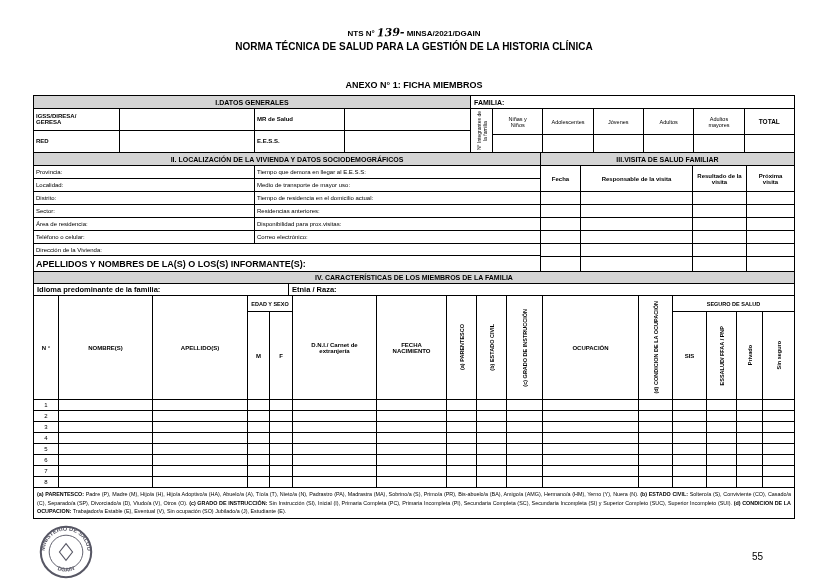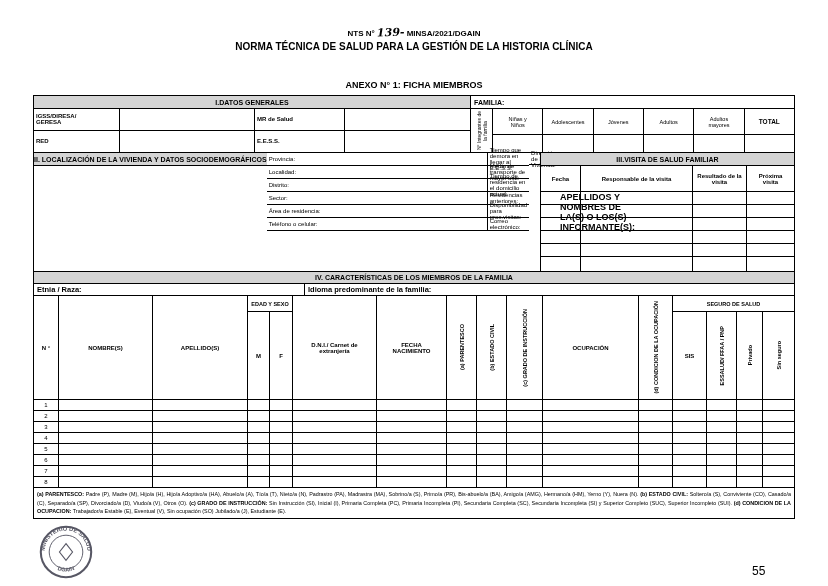--- a/index.html
+++ b/index.html
@@ -30,21 +30,21 @@
   .rot{writing-mode:vertical-rl;transform:rotate(180deg);font-size:5px;line-height:6px;text-align:center;max-height:42px}
   .fam-cols{flex:1;display:flex}
   .fam-col{flex:1;display:flex;flex-direction:column;border-right:1px solid #000}
   .fam-col:last-child{border-right:none}
   .fam-colhead{height:26px;border-bottom:1px solid #000;font-size:5.5px;display:flex;align-items:center;justify-content:center;text-align:center;white-space:pre-line}
   .fam-colhead.total{font-weight:bold;font-size:6.5px}
   .fam-colempty{flex:1}
 
   
   .secB{display:flex;height:119px;border-bottom:1px solid #000}
-  .secB-left{width:506px;display:flex;flex-direction:row}
+  .secB-left{width:506px;display:flex;flex-direction:column}
   .secB-right{flex:1;border-left:1px solid #000;display:flex;flex-direction:column}
   .secB .bar{height:13px;flex:none}
   .loc-row{height:13px;display:flex;border-bottom:1px solid #000;font-size:6px}
   .loc-l{width:221px;border-right:1px solid #000;padding:1px 2px;display:flex;align-items:center}
   .loc-r{flex:1;padding:1px 2px;display:flex;align-items:center}
   .loc-full{height:12px;border-bottom:1px solid #000;font-size:6px;padding:1px 2px;display:flex;align-items:center}
   .informantes{flex:1;font-size:9px;font-weight:bold;display:flex;align-items:center;padding-left:2px}
   .vis-rows{flex:1;display:flex;flex-direction:column}
   .vis-row{display:flex;border-bottom:1px solid #000}
   .vis-row:last-child{border-bottom:none;flex:1}
@@ -72,21 +72,21 @@
   .mbody .mrow{height:11px;display:flex;border-bottom:1px solid #000}
   .mbody .mrow:last-child{border-bottom:1px solid #000}
   .mc{border-right:1px solid #000;font-size:6px;display:flex;align-items:center;justify-content:center}
   .mc:last-child{border-right:none;flex:1}
 
   
   .footnote{padding:2px 3px;font-size:5.4px;line-height:1.6;text-align:justify}
   .footnote .b{font-weight:bold}
 
   .seal{position:absolute;left:38px;top:524px;opacity:.85}
-  .page-number{position:absolute;left:752px;top:564px;font-size:12px}
+  .page-number{position:absolute;left:752px;top:551px;font-size:10px}
 </style>
 </head>
 <body>
 
 <div class="page">
 
   <div class="doc-header">
     <div class="nts-line">
       <span>NTS N°</span>
       <span class="handwritten">139-</span>
@@ -231,22 +231,22 @@
               <div class="vis-cell" style="width: 54px;"></div>
               <div class="vis-cell" style="flex: 1 1 0%;"></div>
             </div>
           </div>
       </div>
     </div>
 
     <div class="bar iv-bar">IV. CARACTERÍSTICAS DE LOS MIEMBROS DE LA FAMILIA</div>
 
     <div class="etnia-row">
+      <div class="etnia-cell" style="width:255px">Idioma predominante de la familia:</div>
       <div class="etnia-cell" style="width:271px">Etnia / Raza:</div>
-      <div class="etnia-cell" style="width:255px">Idioma predominante de la familia:</div>
     </div>
 
     <div class="mhead">
       <div class="mh" style="width:25px">N °</div>
       <div class="mh" style="width:94px">NOMBRE(S)</div>
       <div class="mh" style="width:95px">APELLIDO(S)</div>
       <div class="mgroup" style="width:45px">
         <div class="mgroup-head">EDAD Y SEXO</div>
         <div class="mgroup-body">
           <div class="mh" style="width:22px">M</div>

